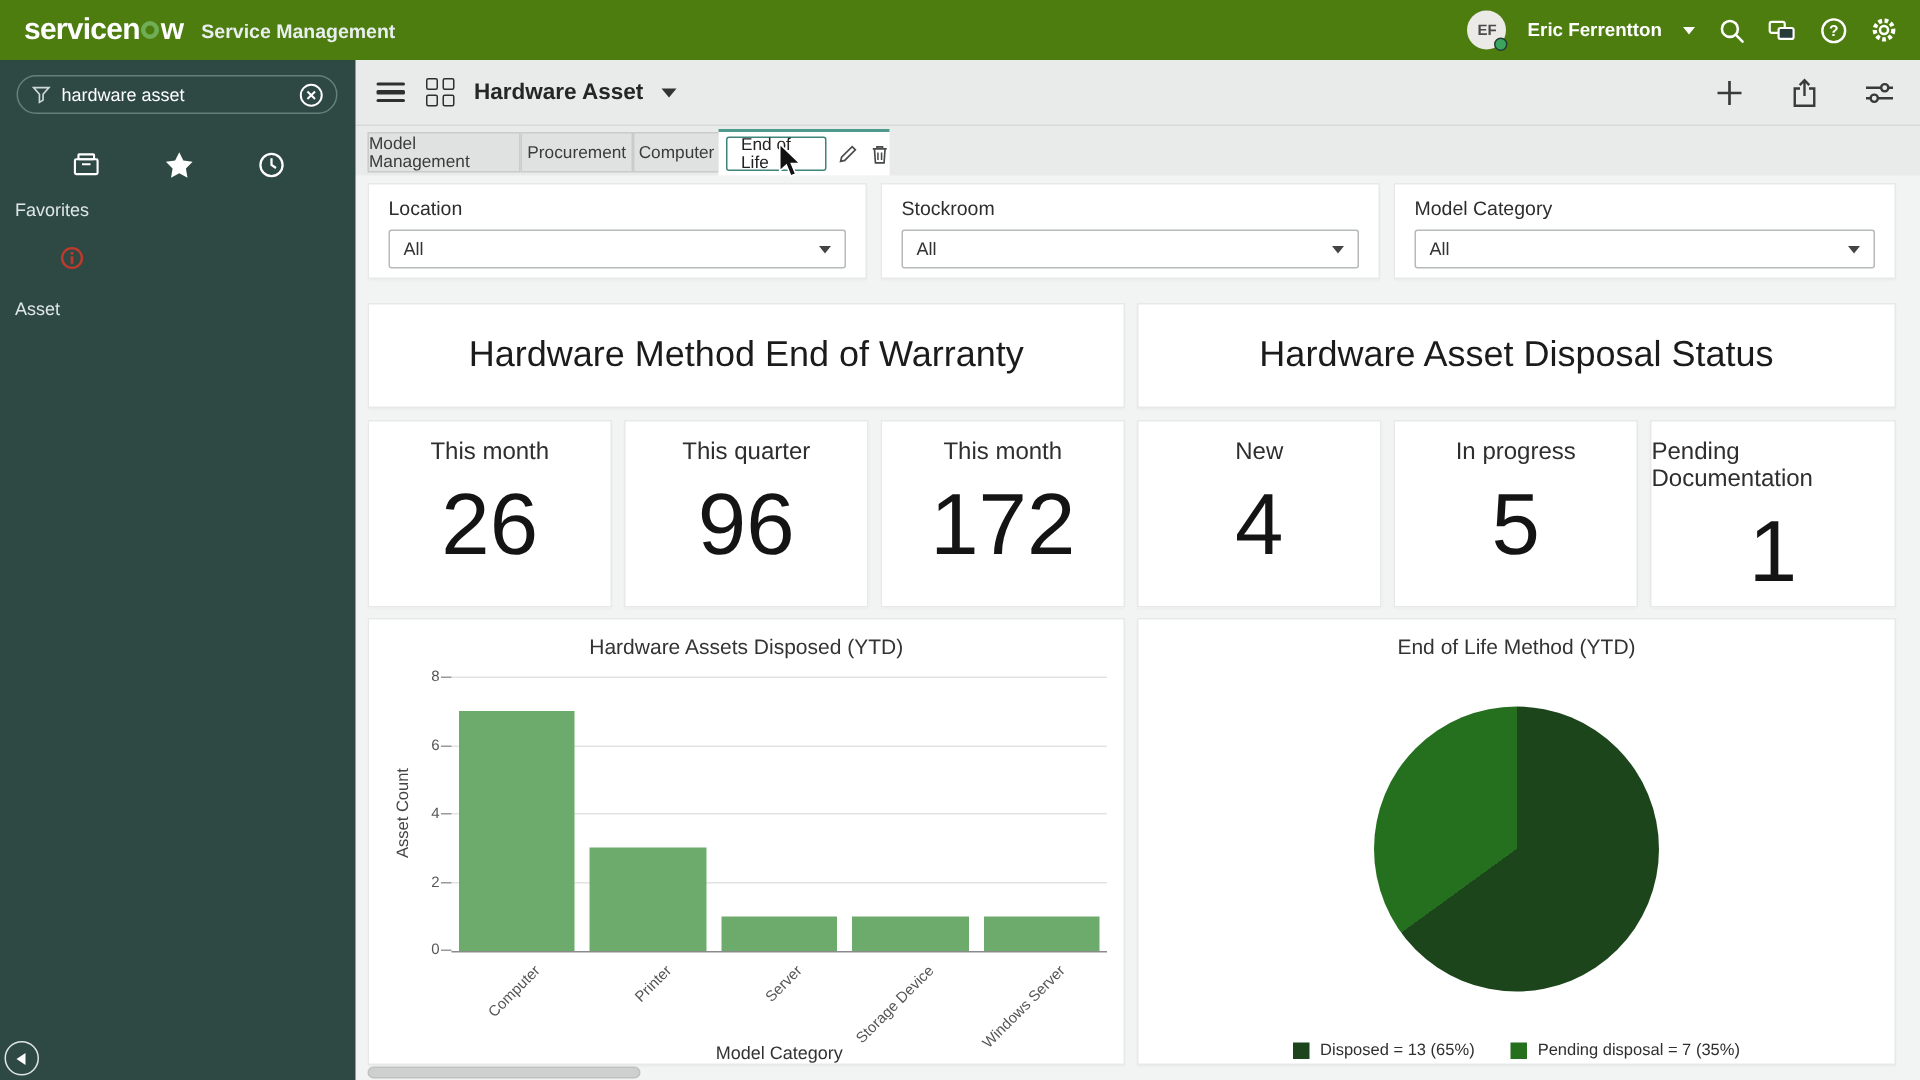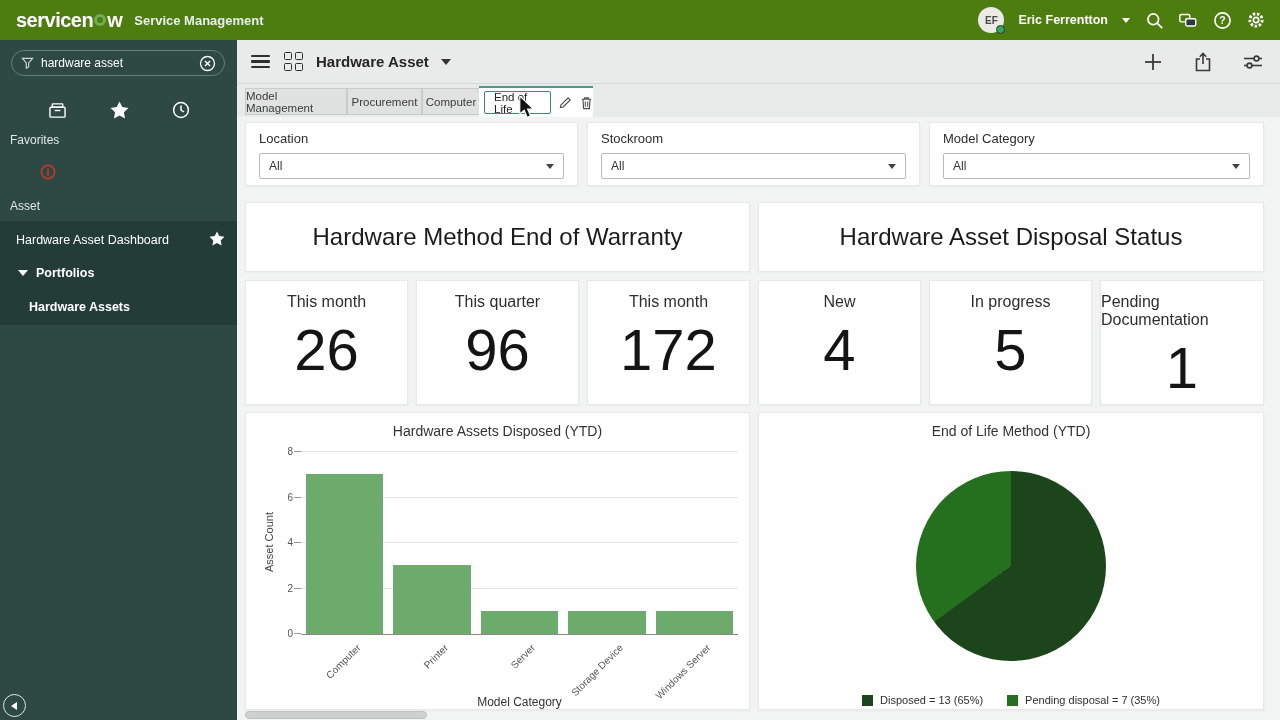--- a/index.html
+++ b/index.html
@@ -164,37 +164,20 @@
     </div>
     <div class="side-label" style="top:93px">Favorites</div>
     <div class="side-item" style="left:40px; top:124px">
       <svg width="16" height="16" viewBox="0 0 16 16" style="margin-right:9px">
           <circle cx="8" cy="8" r="6.6" fill="none" stroke="#c0392b" stroke-width="1.6"></circle>
           <circle cx="8" cy="4.8" r="1" fill="#c0392b"></circle>
           <rect x="7.1" y="6.8" width="1.8" height="5" fill="#c0392b"></rect>
         </svg>
     </div>
     <div class="side-label" style="top:159px">Asset</div>
-    <div class="asset-block">
-      <div class="side-item" style="left:16px; top:12px; font-size:12.5px">
-        <span>Hardware Asset Dashboard</span>
-      </div>
-      <span style="position:absolute; right:12px; top:10px">
-        <svg width="16" height="15" viewBox="0 0 20 19">
-            <polygon points="10,0.5 12.9,6.4 19.4,7.3 14.7,11.9 15.8,18.4 10,15.3 4.2,18.4 5.3,11.9 0.6,7.3 7.1,6.4" fill="#fff"></polygon>
-          </svg>
-      </span>
-      <div class="side-item" style="left:18px; top:45px; font-weight:bold; font-size:12.5px">
-        <span class="tree-caret"></span>
-        <span>Portfolios</span>
-      </div>
-      <div class="side-item" style="left:29px; top:79px; font-weight:bold; font-size:12.5px">
-        <span>Hardware Assets</span>
-      </div>
-    </div>
     <div class="collapse-btn">
       <span class="collapse-tri"></span>
     </div>
   </div>
 
   <div class="content-topbar">
     <div class="hamburger">
         <div></div>
         <div></div>
         <div></div>

